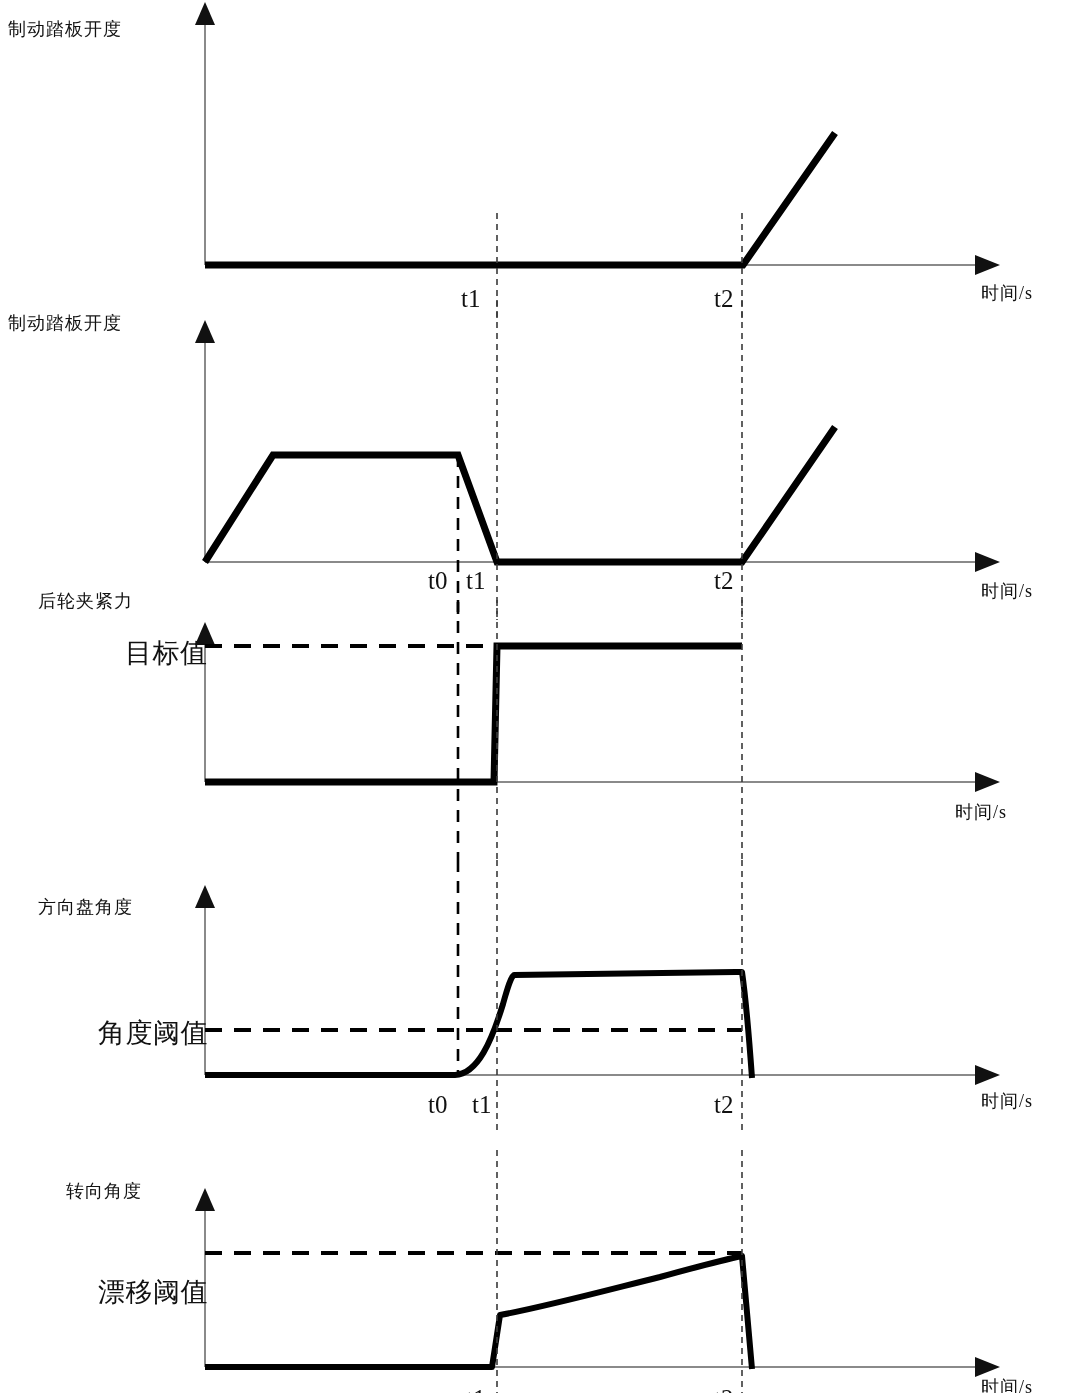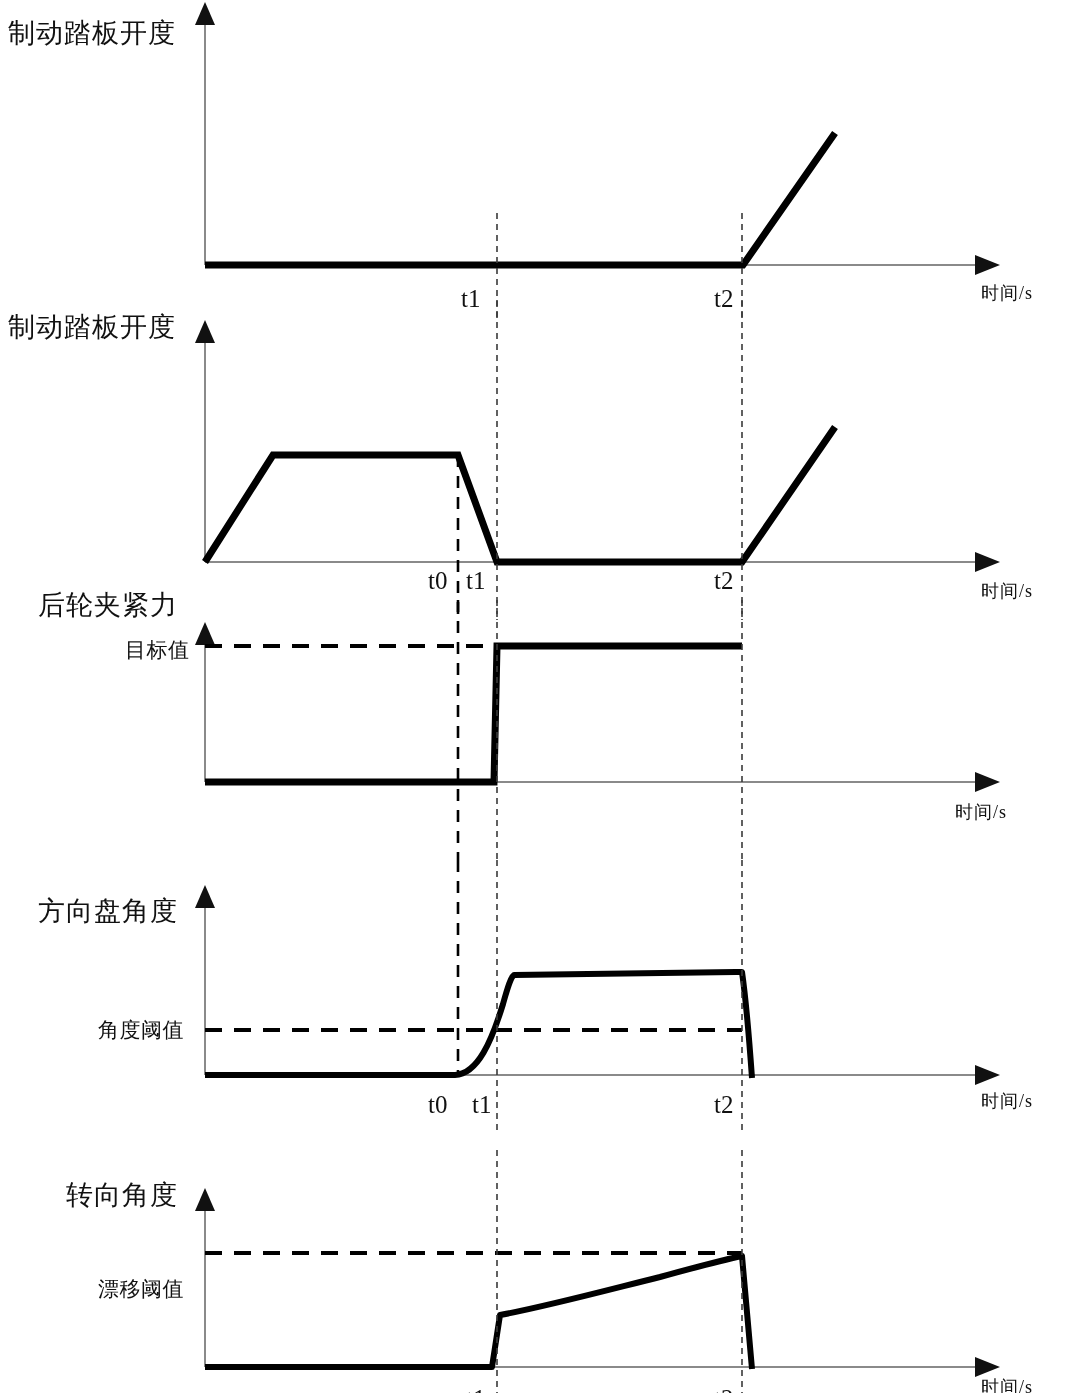--- a/index.html
+++ b/index.html
@@ -65,33 +65,33 @@
     fill: none;
     stroke-dasharray: 17 12;
   }
   .txt {
     position: absolute;
     white-space: nowrap;
     color: #111111;
     line-height: 1;
   }
   .y-label {
-    font-size: 27px;
+    font-size: 18px;
     letter-spacing: 1px;
     font-weight: 500;
   }
   .x-label {
     font-size: 18px;
     letter-spacing: 1px;
   }
   .tick-label {
     font-size: 25px;
   }
   .thresh-label {
-    font-size: 21px;
+    font-size: 27px;
     letter-spacing: 0.5px;
   }
 </style>
 </head>
 <body>
 
 <div id="diagram-root">
 
   <svg class="layer" viewBox="0 0 1069 1393">
 

